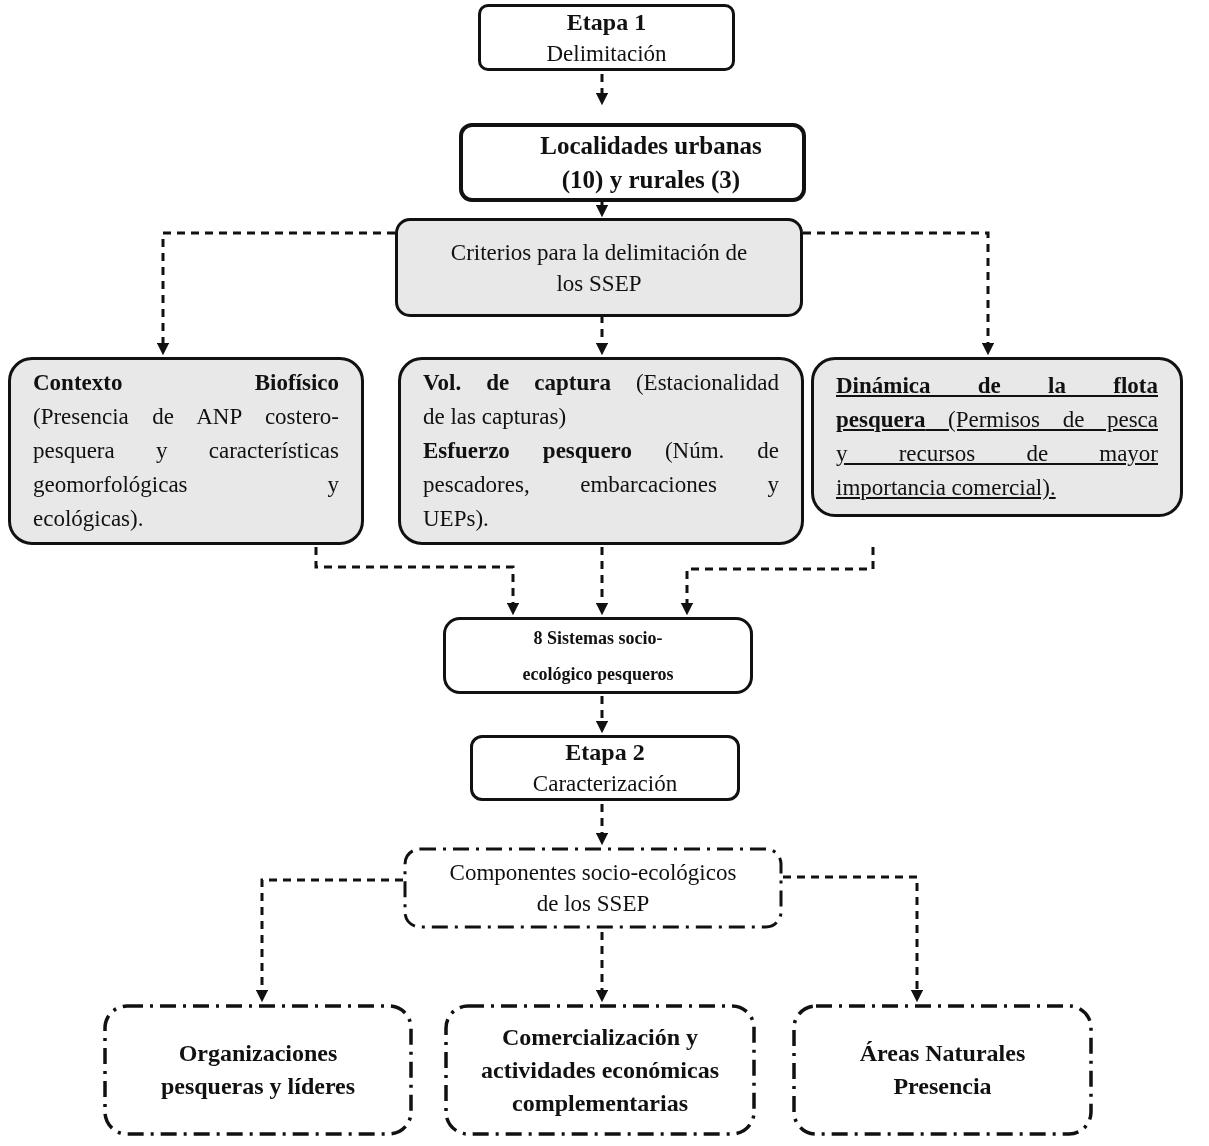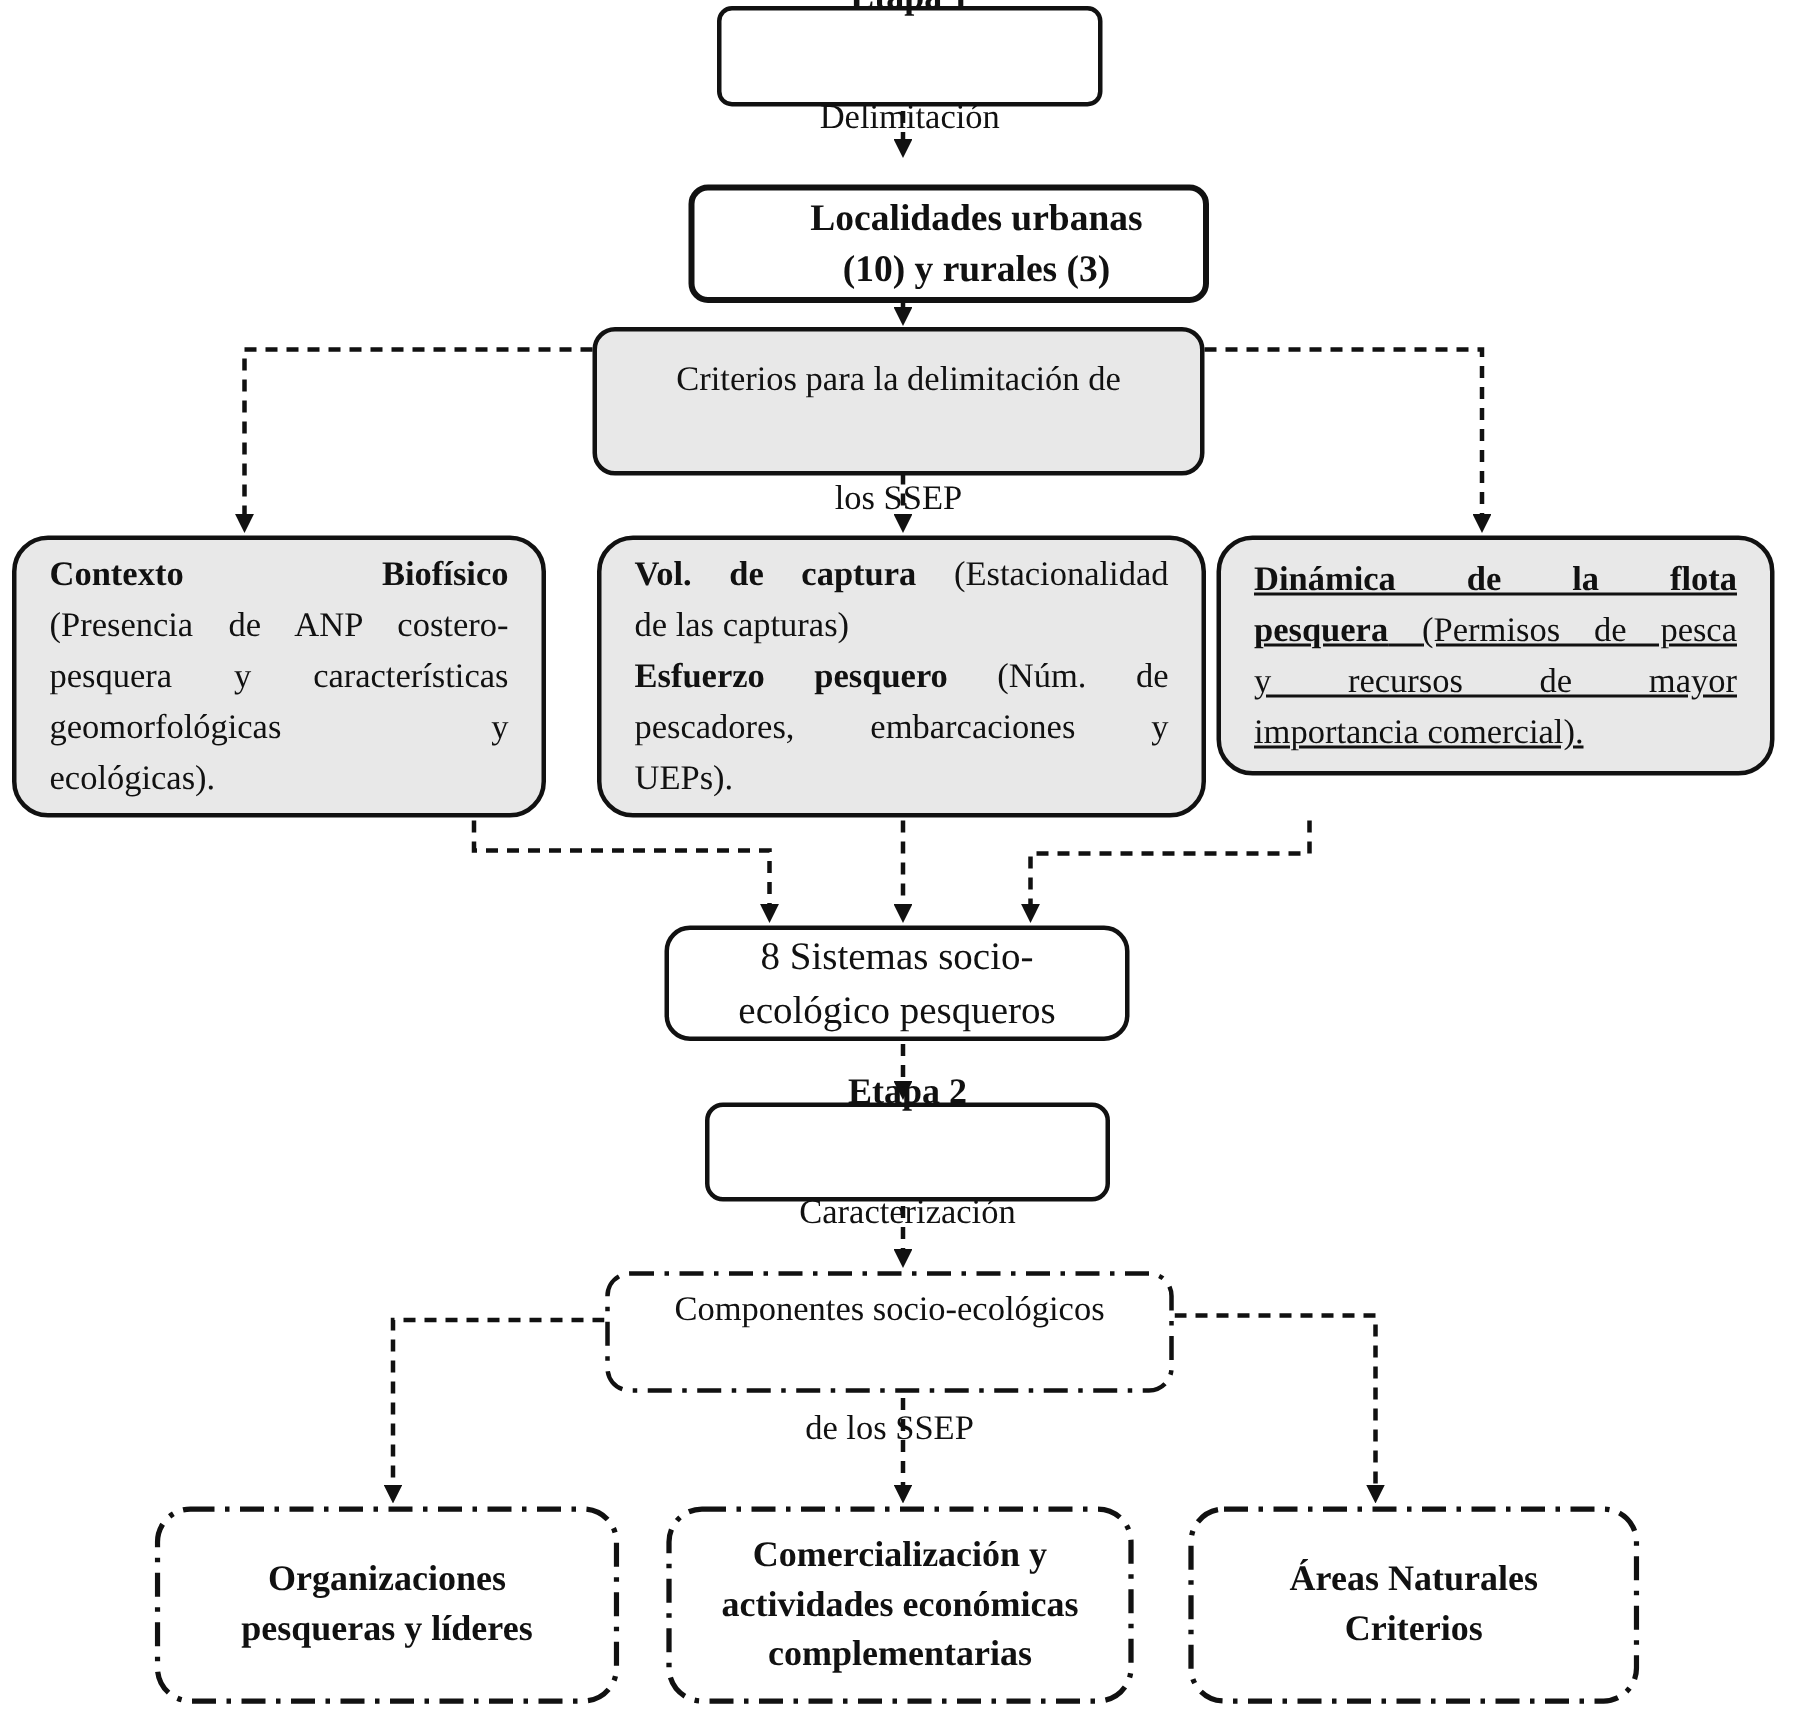--- a/index.html
+++ b/index.html
@@ -13,24 +13,24 @@
   .solid{border:3px solid #111111;}
   .thick{border-width:4px;}
   .gray{background:#e8e8e8;}
   .center{display:flex;flex-direction:column;justify-content:center;text-align:center;}
   .pad{display:flex;flex-direction:column;justify-content:center;
        padding:6px 22px;height:100%;box-sizing:border-box;}
   .ln{font-size:23px;line-height:34px;text-align:justify;}
   .jl{text-align-last:justify;}
   .ll{text-align:left;text-align-last:left;}
   .bo{font-weight:bold;}
-  .t{font-size:23px;line-height:31px;margin-top:48px;}
+  .t{font-size:23px;line-height:31px;}
   .tb{font-size:24px;line-height:31px;font-weight:bold;}
   .big{font-size:25px;line-height:34px;font-weight:bold;}
-  .huge{font-size:26px;line-height:36px;font-weight:normal;}
+  .huge{font-size:18px;line-height:36px;font-weight:bold;}
   .bt{font-size:24px;line-height:33px;font-weight:bold;}
   .dd{position:absolute;left:0;top:0;}
   .ddbody{position:relative;height:100%;display:flex;flex-direction:column;
           justify-content:center;text-align:center;}
 </style>
 </head>
 <body>
 
 <div class="canvas">
 
@@ -141,17 +141,17 @@
       <div class="bt">complementarias</div>
     </div>
   </div>
 
   <div class="box" style="left:792px;top:1004px;width:301px;height:132px;">
     <svg class="dd" width="301" height="132">
       <rect x="2" y="2" width="297" height="128" rx="22" fill="none" stroke="#111111" stroke-width="3.5" stroke-dasharray="16 7 3 7"></rect>
     </svg>
     <div class="ddbody">
       <div class="bt">Áreas Naturales</div>
-      <div class="bt">Criterios</div>
+      <div class="bt">Presencia</div>
     </div>
   </div>
 
 </div>
 
 </body></html>

